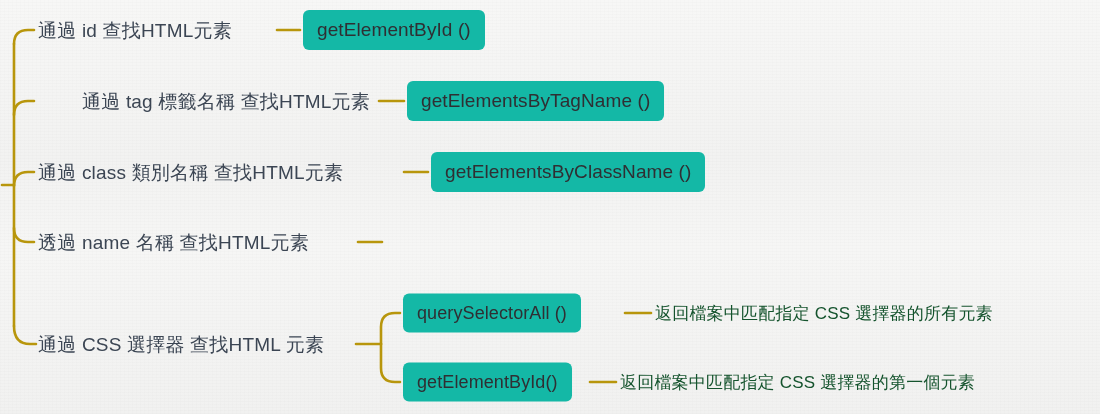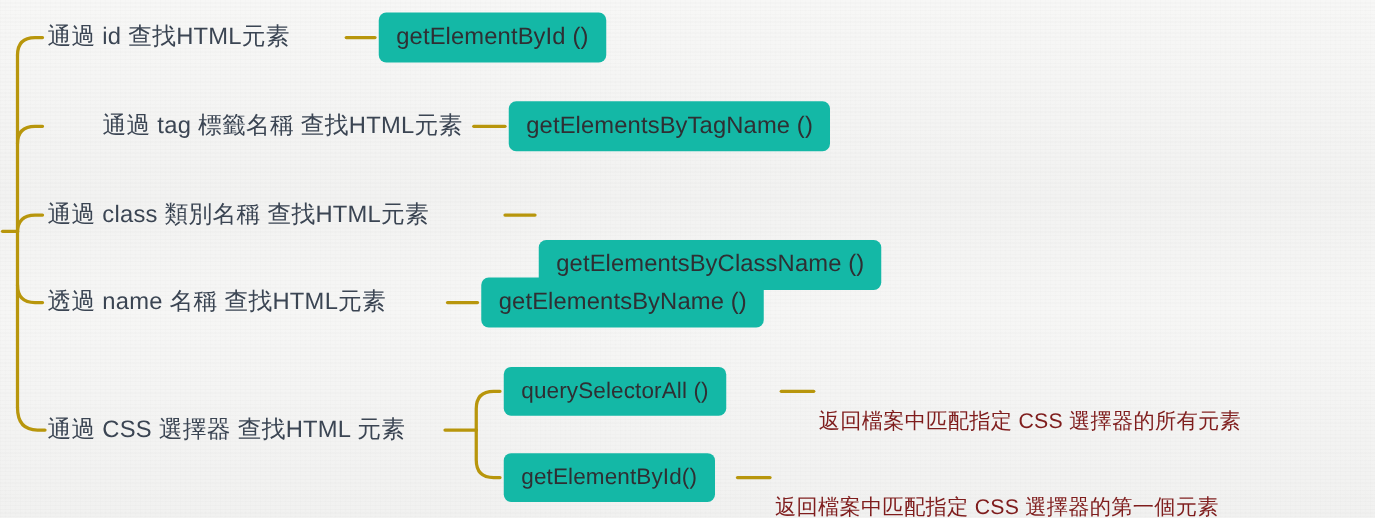--- a/index.html
+++ b/index.html
@@ -37,27 +37,26 @@
     position: absolute;
     color: #3b4553;
     font-size: 19px;
     line-height: 1;
     white-space: nowrap;
     transform: translateY(-50%);
     letter-spacing: 0.2px;
   }
   .desc-text {
     position: absolute;
-    color: #7f1d1d;
+    color: #14532d;
     font-size: 17px;
     line-height: 1;
     white-space: nowrap;
     transform: translateY(-50%);
     letter-spacing: 0.2px;
-    margin-top: 24px;
   }
   
   .chip {
     position: absolute;
     background: #14b8a6;
     color: #2f2f33;
     font-size: 19px;
     font-weight: normal;
     line-height: 1;
     white-space: nowrap;
@@ -109,24 +108,23 @@
     </g>
   </svg>
 
   <div class="node-text" style="left:38px; top:30px;">通過 id 查找HTML元素</div>
   <div class="chip" style="left:303px; top:30px;">getElementById ()</div>
 
   <div class="node-text" style="left:38px; top:101px;margin-left:44px;">通過 tag 標籤名稱 查找HTML元素</div>
   <div class="chip" style="left:407px; top:101px;">getElementsByTagName ()</div>
 
   <div class="node-text" style="left:38px; top:172px;text-align:center;">通過 class 類別名稱 查找HTML元素</div>
-  <div class="chip" style="left:431px; top:172px;margin-top:40px;">getElementsByClassName ()</div>
+  <div class="chip" style="left:431px; top:172px;">getElementsByClassName ()</div>
 
   <div class="node-text" style="left:38px; top:242px;">透過 name 名稱 查找HTML元素</div>
-  <div class="chip" style="left:385px; top:242px;">getElementsByName ()</div>
 
   <div class="node-text" style="left:38px; top:344px;">通過 CSS 選擇器 查找HTML 元素</div>
 
   <div class="chip small" style="left:403px; top:313px;">querySelectorAll ()</div>
   <div class="desc-text" style="left:655px; top:313px;">返回檔案中匹配指定 CSS 選擇器的所有元素</div>
 
   <div class="chip small" style="left:403px; top:382px;">getElementById()</div>
   <div class="desc-text" style="left:620px; top:382px;">返回檔案中匹配指定 CSS 選擇器的第一個元素</div>
 
 </div>

